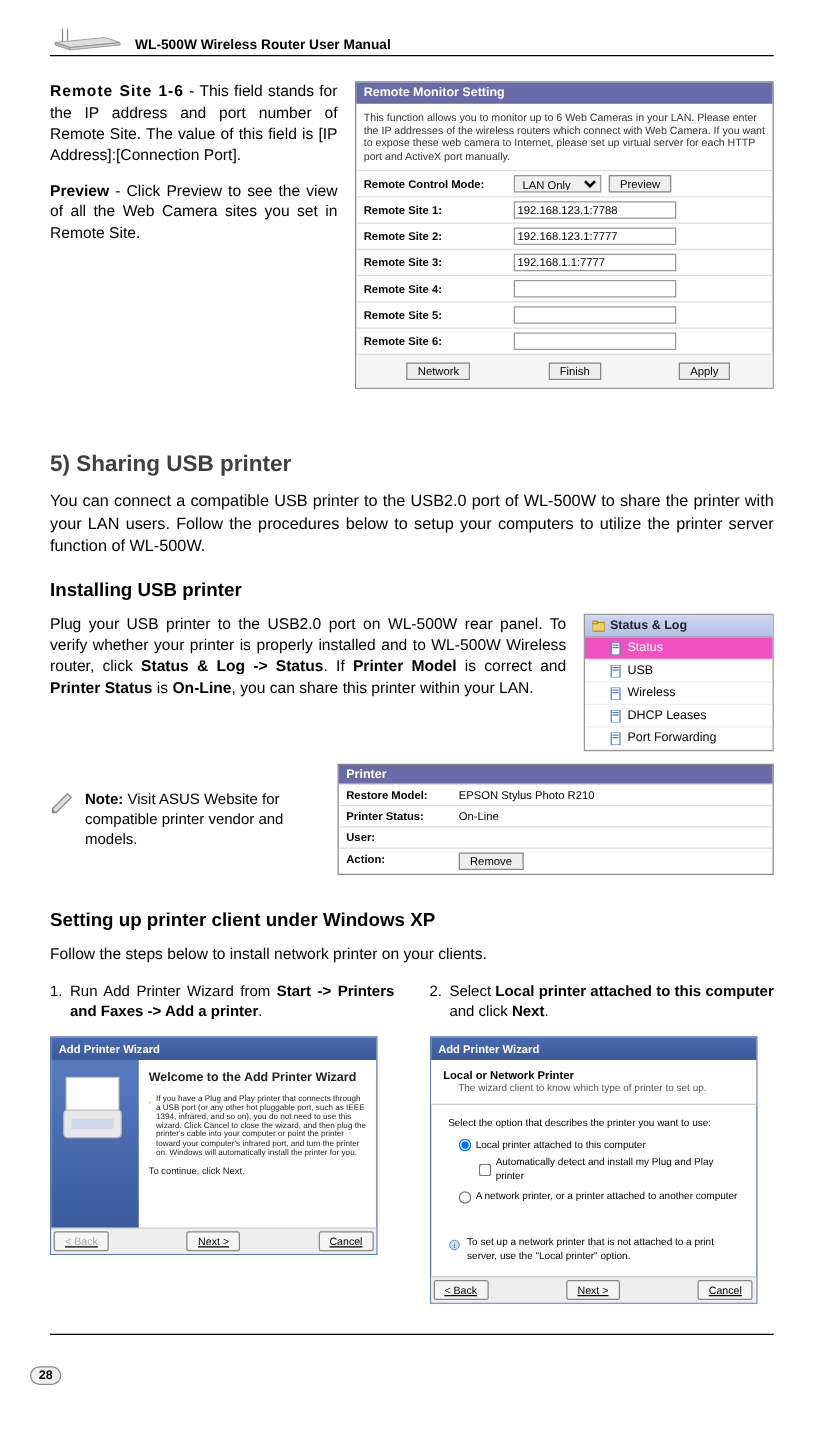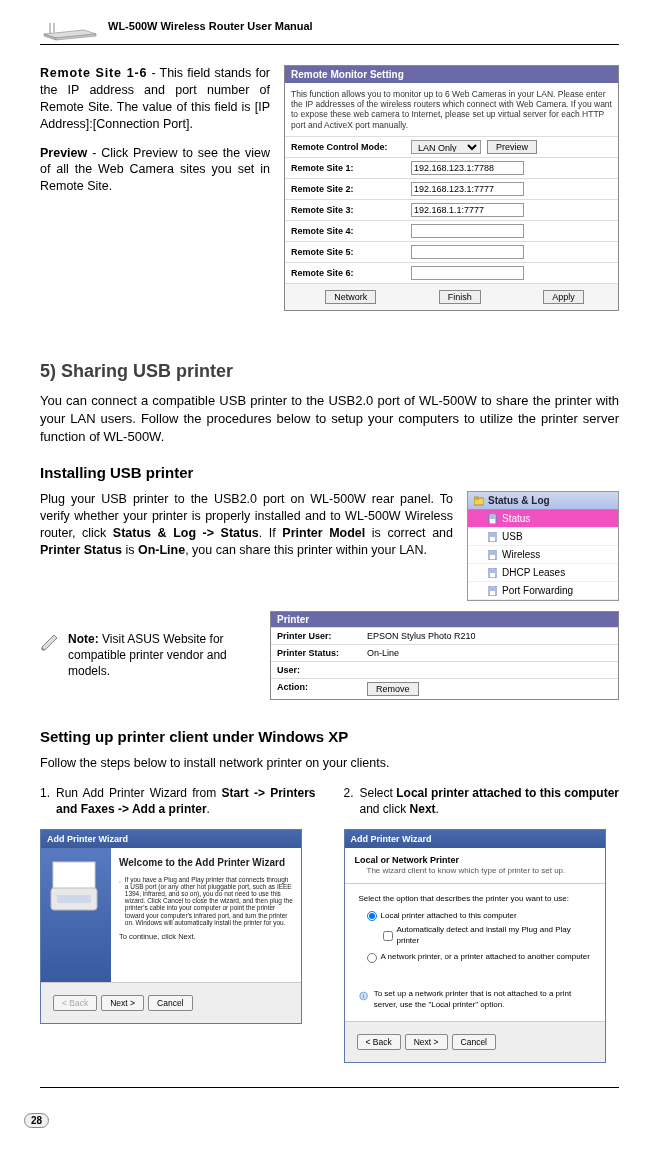--- a/index.html
+++ b/index.html
@@ -11,21 +11,21 @@
     color: #000;
   }
   .page {
     width: 659px;
     padding: 20px 40px 30px 40px;
     box-sizing: border-box;
     position: relative;
   }
   .header-row {
     display: flex;
-    align-items: flex-start;
+    align-items: flex-end;
     gap: 8px;
     border-bottom: 1px solid #000;
     padding-bottom: 2px;
     margin-bottom: 20px;
   }
   .router-icon {
     width: 60px;
     height: 22px;
   }
   .header-title {
@@ -71,21 +71,21 @@
     border-top: 1px solid #ddd;
     padding: 3px 6px;
   }
   .panel-row .lbl { flex: 0 0 120px; font-weight: bold; font-size: 9px;}
   .panel-row input[type=text], .panel-row select {
     font-size: 9px;
     border: 1px solid #999;
     padding: 1px 2px;
     height: 14px;
     box-sizing: border-box;
-    width: 113px;
+    width: 130px;
   }
   .panel-row select { width: 70px; }
   .panel-row .preview-btn, .panel-foot button {
     font-size: 9px;
     border: 1px solid #888;
     background: #eee;
     padding: 1px 8px;
     margin-left: 6px;
     cursor: pointer;
   }
@@ -234,25 +234,26 @@
     padding: 8px;
     color: #222;
   }
   .wizard-main .wtitle {
     font-weight: bold;
     font-size: 10px;
     margin-bottom: 6px;
   }
   .wizard-foot {
     display: flex;
-    justify-content: flex-start;
+    justify-content: space-between;
     gap: 4px;
-    padding: 12px;
+    padding: 2px;
     background: #eee;
     border-top: 1px solid #ccc;
+    text-decoration: underline;
   }
   .wizard-foot button {
     font-size: 8.5px;
     border: 1px solid #888;
     background: #f5f5f5;
     padding: 2px 8px;
     border-radius: 2px;
     cursor: pointer;
   }
   .wizard-foot button.disabled {
@@ -441,21 +442,21 @@
     <div class="note-box">
       <svg class="pencil" viewBox="0 0 20 20">
         <polygon points="2,18 5,18 17,6 14,3 2,15" fill="#ddd" stroke="#888"></polygon>
         <polygon points="2,18 2,15 5,18" fill="#888"></polygon>
       </svg>
       <div><span class="bold">Note:</span><span> Visit ASUS Website for compatible printer vendor and models.</span></div>
     </div>
     <div class="printer-panel">
       <div class="panel-sub-title">Printer</div>
       <div class="prow">
-          <span class="lbl">Printer User:</span>
+          <span class="lbl">Restore Model:</span>
           <span>EPSON Stylus Photo R210</span>
         </div>
       <div class="prow">
           <span class="lbl">Printer Status:</span>
           <span>On-Line</span>
         </div>
       <div class="prow">
           <span class="lbl">User:</span>
           <span></span>
         </div>

